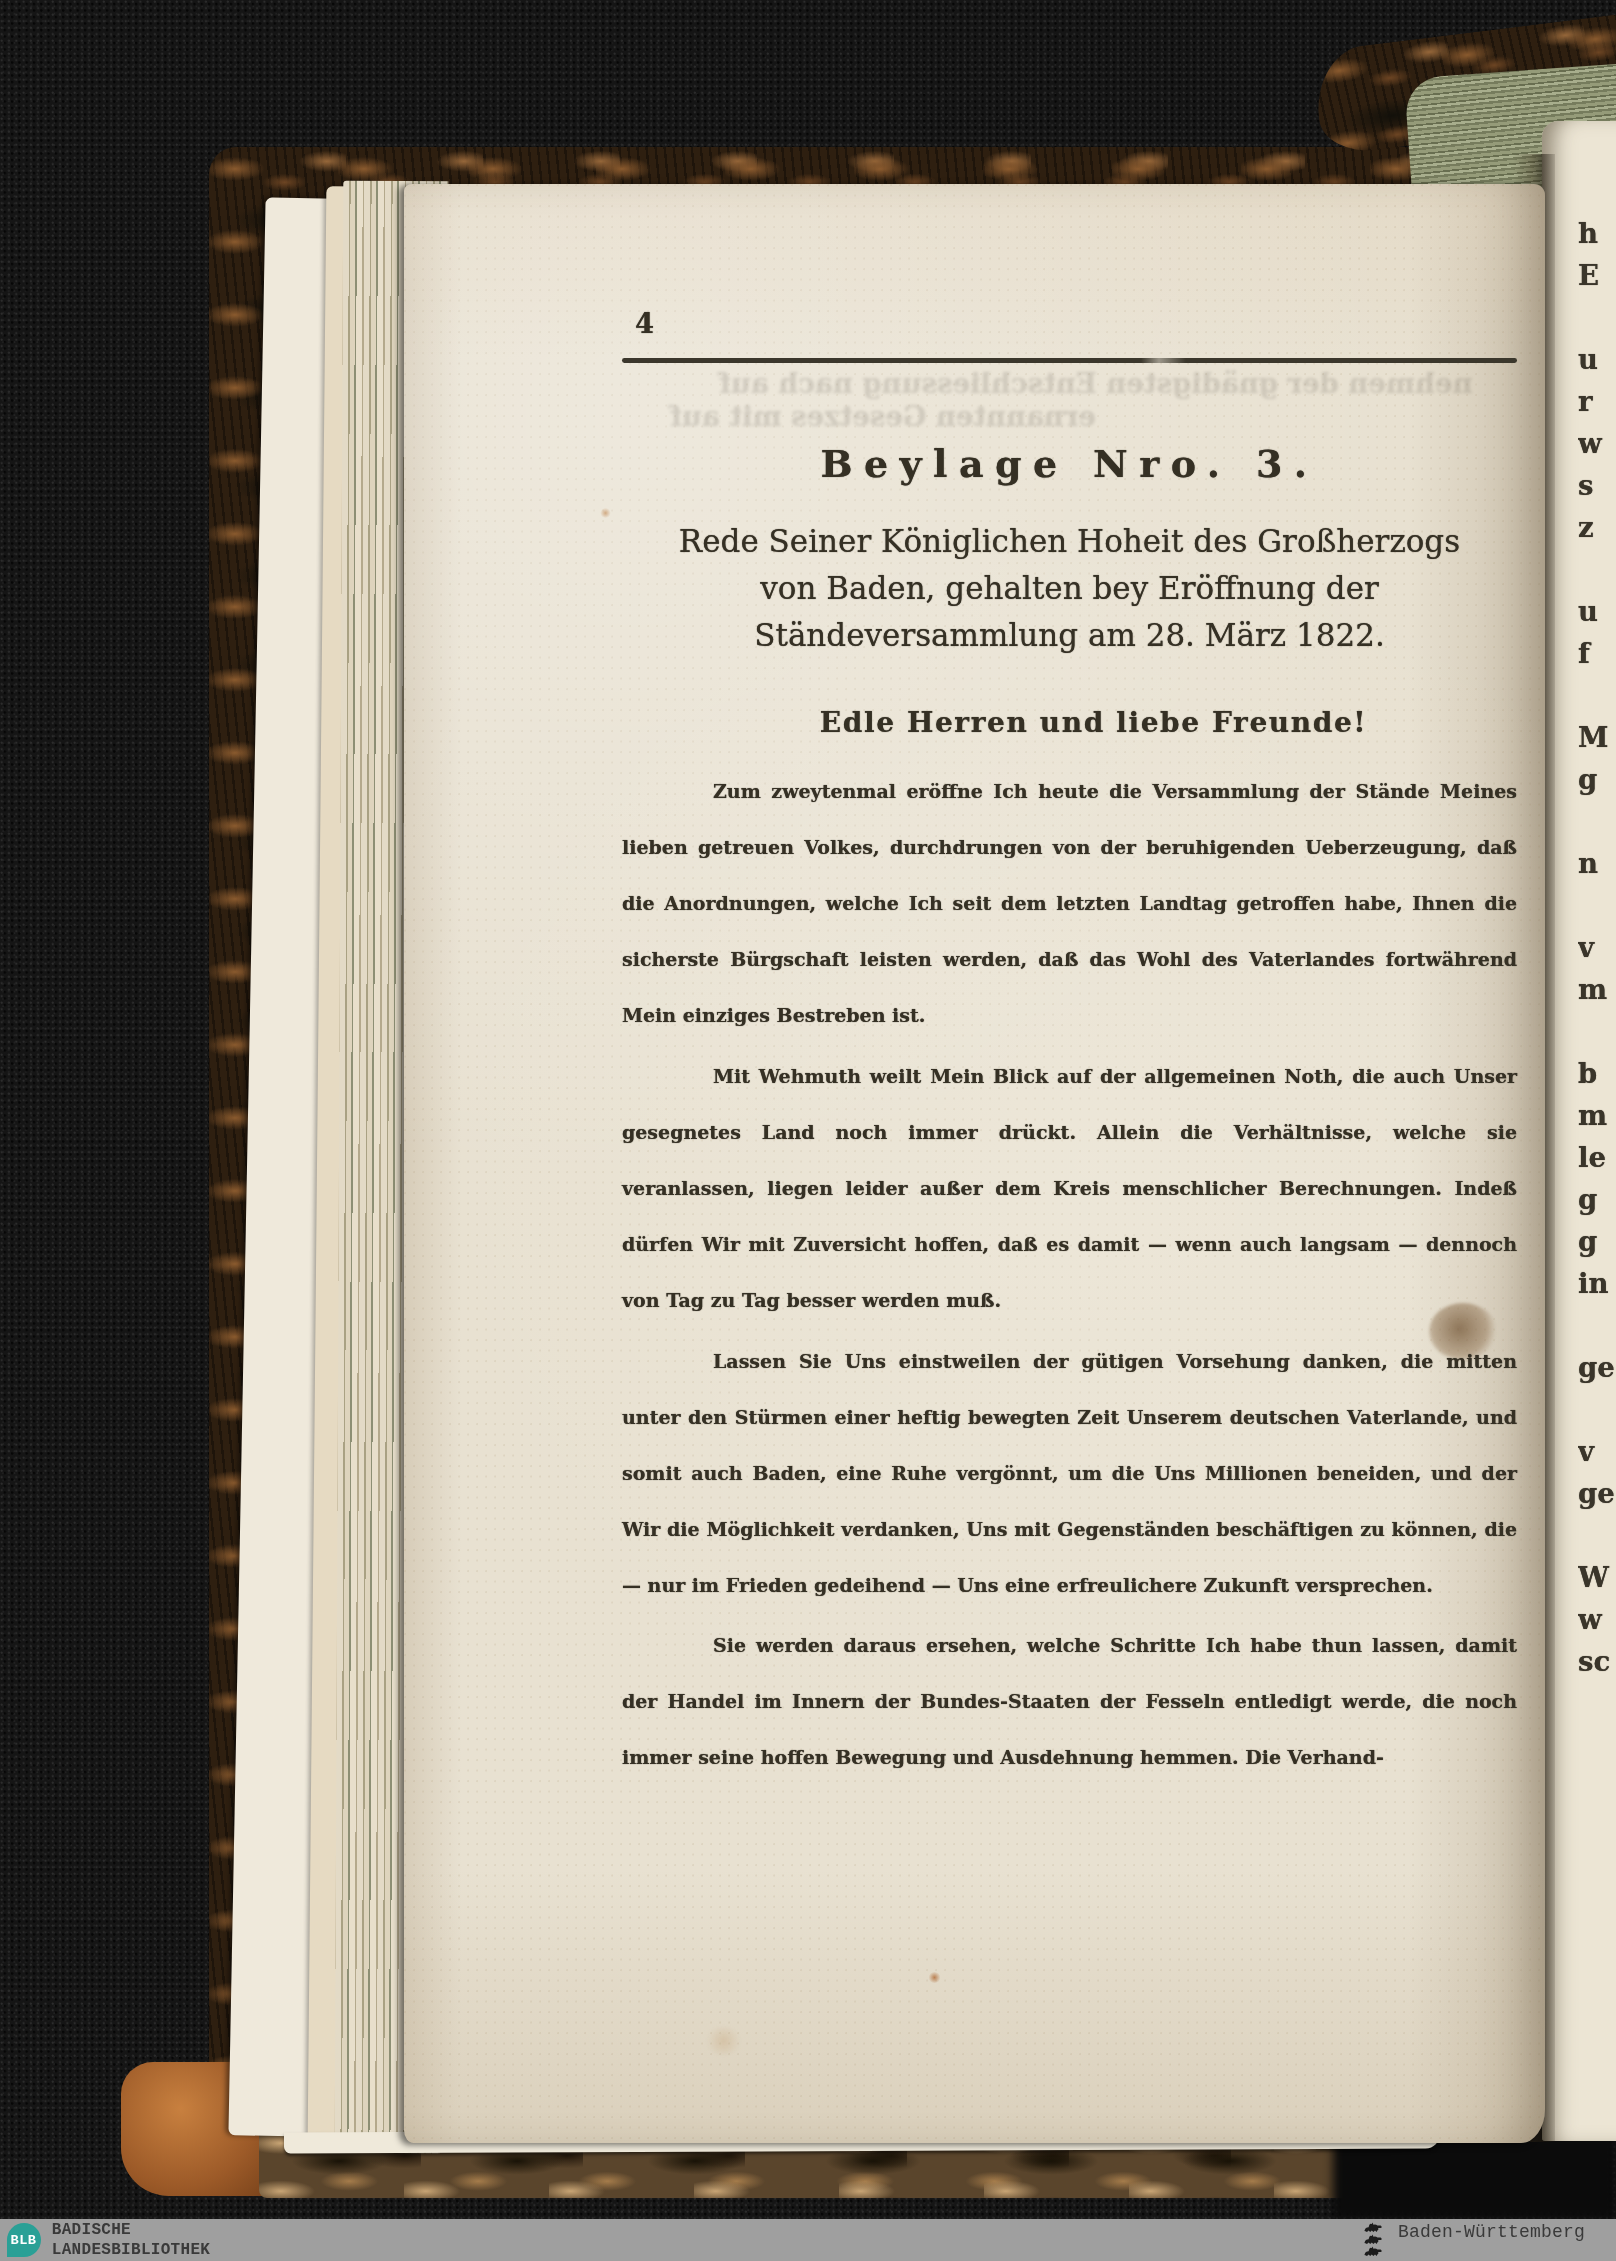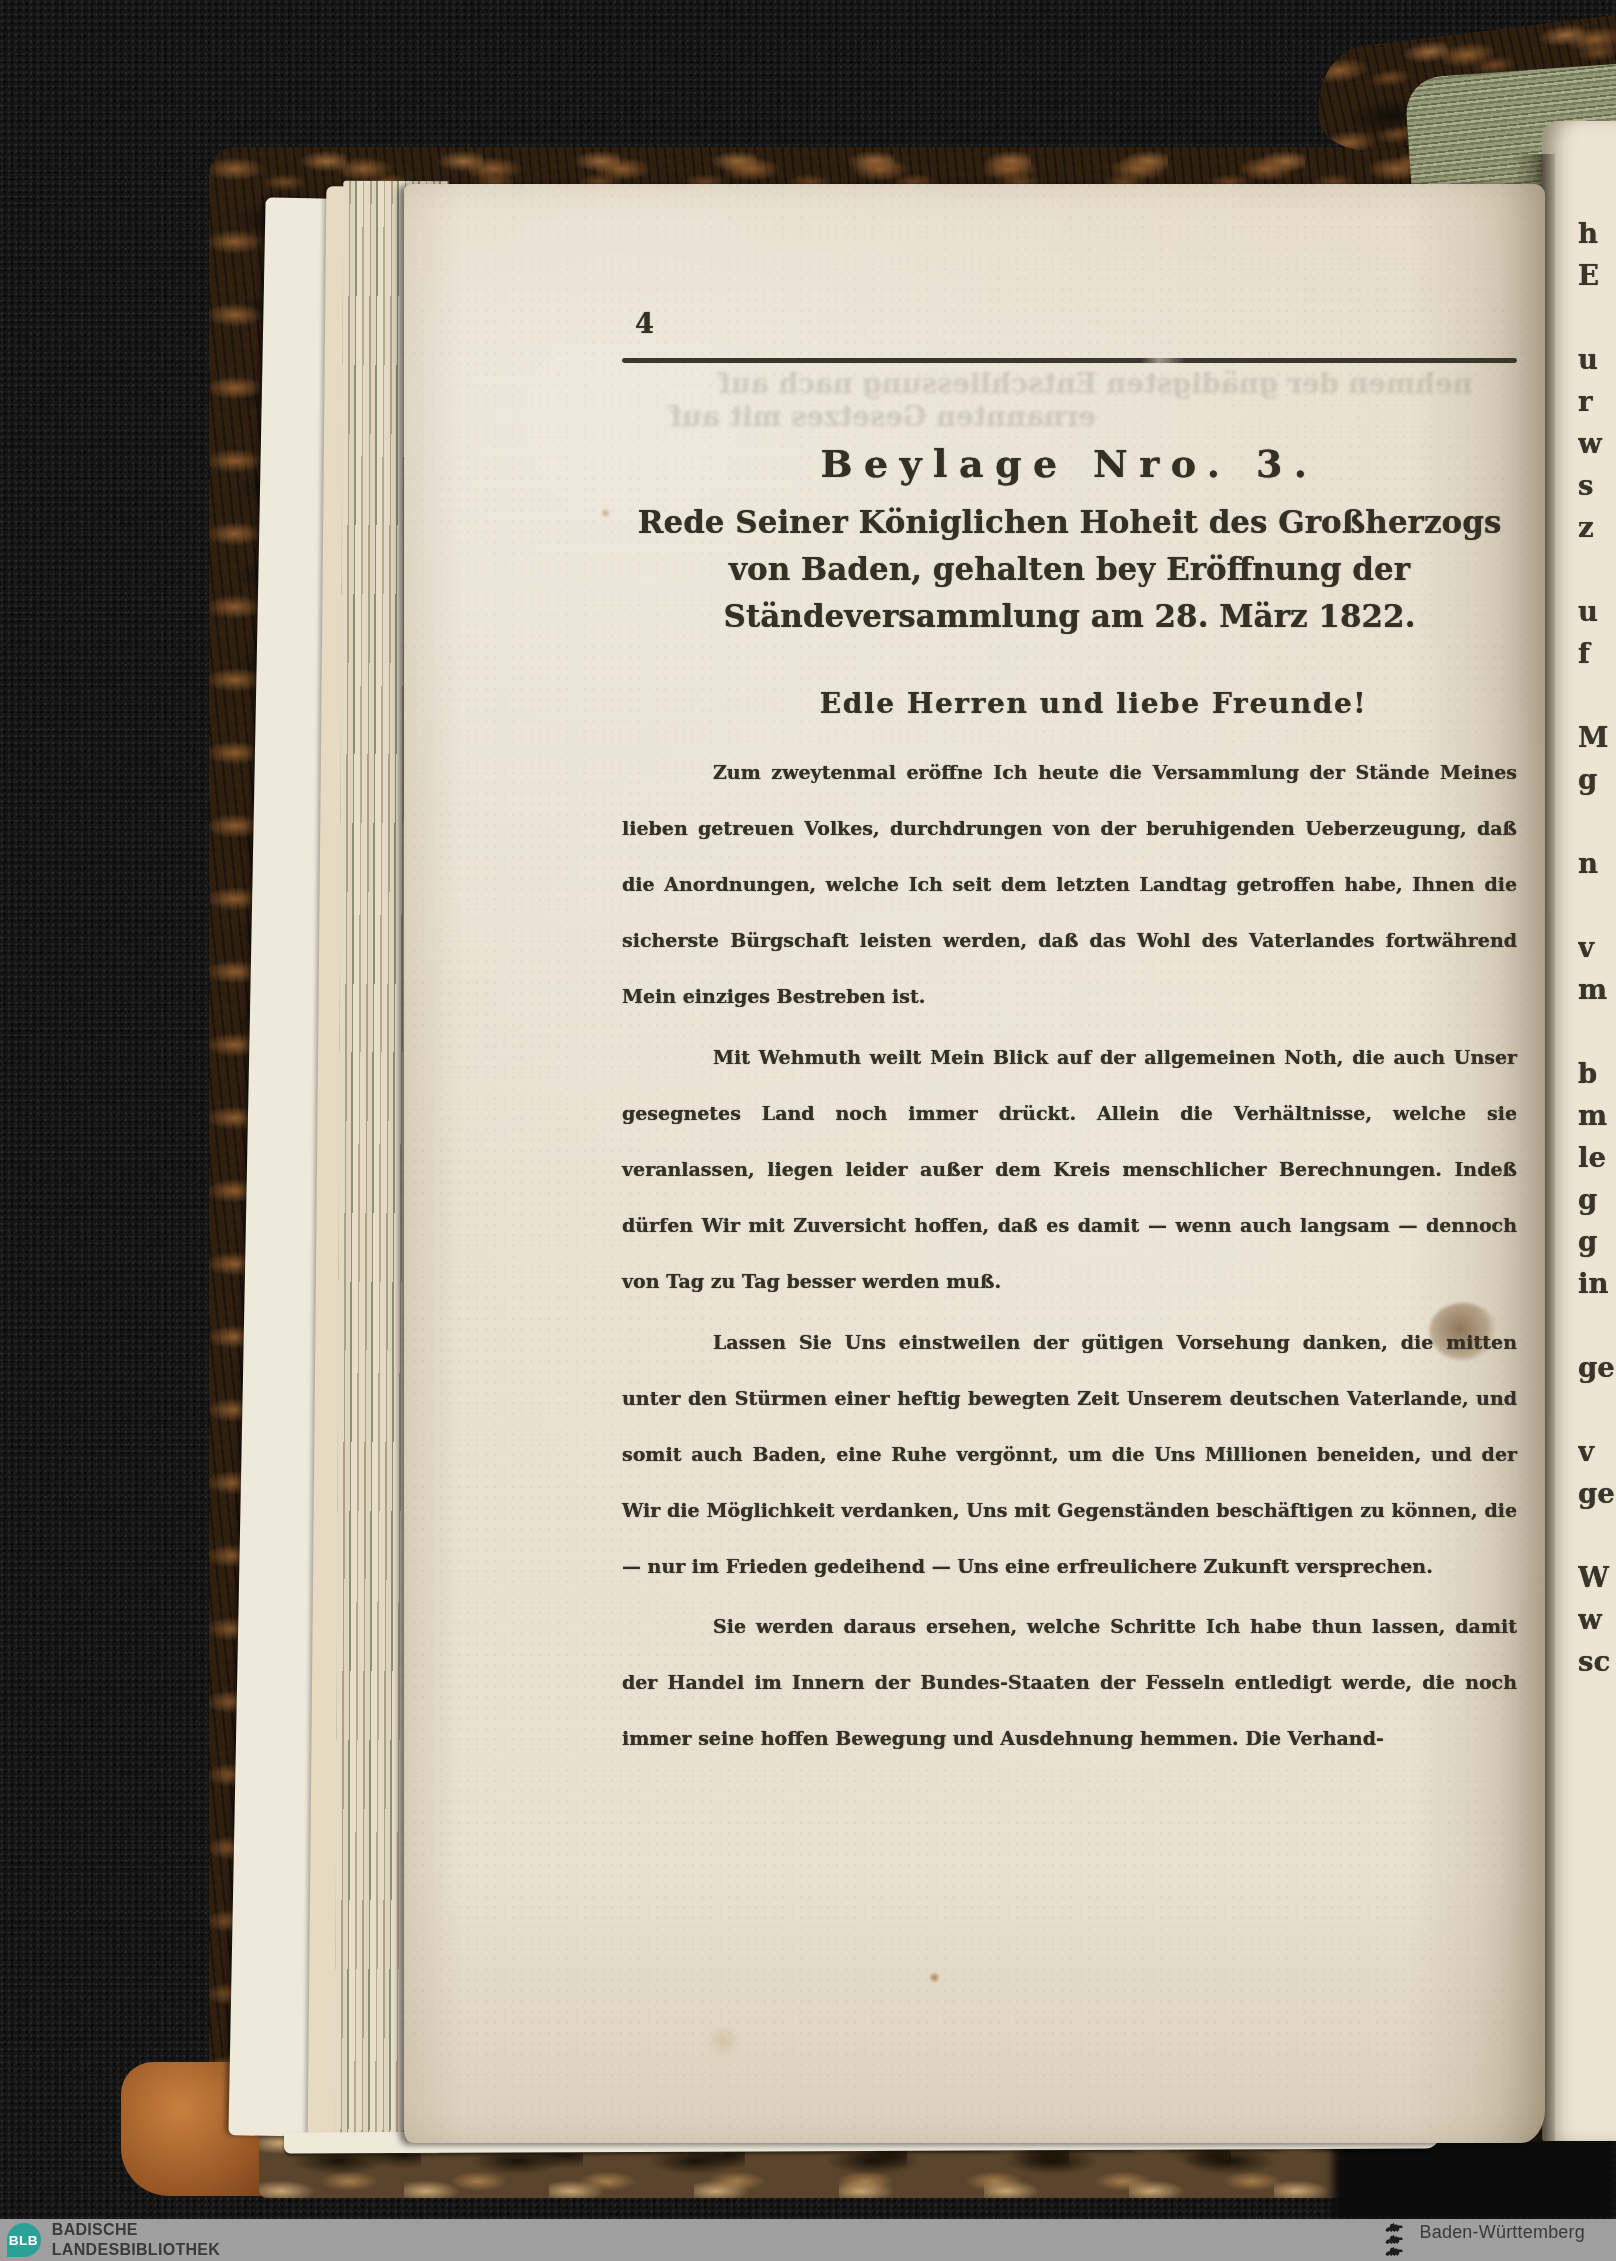--- a/index.html
+++ b/index.html
@@ -102,21 +102,21 @@
   .running-header{position:absolute;left:0;right:0;top:4.8px;text-align:center;
     font-size:30px;font-weight:700;letter-spacing:0.8px;}
   .rule{margin-top:11.3px;height:4.8px;
     background:linear-gradient(90deg,#3b372c 0%,#3b372c 58%,rgba(59,55,44,.45) 60%,#3b372c 63%,#3b372c 100%);
     border-radius:2.4px;}
   .ghost{position:absolute;transform:scaleX(-1);opacity:.16;filter:blur(1.6px);
     font-size:27.5px;font-weight:700;white-space:nowrap;color:#4a433a;}
   .ghost1{left:97px;top:70px;}
   .ghost2{left:48px;top:103px;}
   .title{margin-top:78px;text-align:center;font-size:38px;font-weight:700;letter-spacing:.30em;}
-  .subtitle{margin-top:13px;text-align:center;font-size:31px;font-weight:700;
+  .subtitle{margin-top:32px;text-align:center;font-size:31px;font-weight:400;
     line-height:47px;white-space:pre-line;}
   .salutation{margin-top:47px;text-align:center;font-size:28px;font-weight:700;
     letter-spacing:1.6px;padding-left:48px;}
   .bodytext{margin-top:24px;font-size:19px;font-weight:700;line-height:56px;text-align:justify;}
   .bodytext p{margin:0 0 4.8px 0;text-indent:91px;}
   .bodytext p + p{}
   .textblock, .bodytext, .title, .subtitle{text-shadow:0 0 1px rgba(46,40,30,.85);}
 
   
   .footer{position:absolute;left:0;bottom:0;width:1616px;height:42px;
@@ -207,21 +207,21 @@
 Ständeversammlung am 28. März 1822.</div>
   <div class="salutation">Edle Herren und liebe Freunde!</div>
   <div class="bodytext" id="speech-body">
       <p>Zum zweytenmal eröffne Ich heute die Versammlung der Stände Meines lieben getreuen Volkes, durchdrungen von der beruhigenden Ueberzeugung, daß die Anordnungen, welche Ich seit dem letzten Landtag getroffen habe, Ihnen die sicherste Bürgschaft leisten werden, daß das Wohl des Vaterlandes fortwährend Mein einziges Bestreben ist.</p>
       <p>Mit Wehmuth weilt Mein Blick auf der allgemeinen Noth, die auch Unser gesegnetes Land noch immer drückt. Allein die Verhältnisse, welche sie veranlassen, liegen leider außer dem Kreis menschlicher Berechnungen.  Indeß dürfen Wir mit Zuversicht hoffen, daß es damit — wenn auch langsam — dennoch von Tag zu Tag besser werden muß.</p>
       <p>Lassen Sie Uns einstweilen der gütigen Vorsehung danken, die mitten unter den Stürmen einer heftig bewegten Zeit Unserem deutschen Vaterlande, und somit auch Baden, eine Ruhe vergönnt, um die Uns Millionen beneiden, und der Wir die Möglichkeit verdanken, Uns mit Gegenständen beschäftigen zu können, die — nur im Frieden gedeihend — Uns eine erfreulichere Zukunft versprechen.</p>
       <p>Sie werden daraus ersehen, welche Schritte Ich habe thun lassen, damit der Handel im Innern der Bundes-Staaten der Fesseln entledigt werde, die noch immer seine hoffen Bewegung und Ausdehnung hemmen.  Die Verhand-</p>
     </div>
 </div>
 
-<div class="footer" style="background: rgb(159, 159, 159); color: rgb(58, 58, 58);">
+<div class="footer" style="background: rgb(159, 159, 159); color: rgb(58, 58, 58); font-family: Liberation Mono, monospace;">
   <div class="blb-logo" style="background: rgb(42, 160, 150);">BLB</div>
   <div class="blb-name">
     <div>BADISCHE</div>
     <div>LANDESBIBLIOTHEK</div>
   </div>
   <div class="footer-spacer"></div>
   <div class="bw-logo">
     <svg class="bw-lions" viewBox="0 0 40 44">
       <defs>
         <path id="lion" d="M2 10 Q3 6 7 6 L8 3 Q9 1 11 2 L12 0 L13 3 Q16 2 18 4 L22 4 Q24 5 23 7 L19 7 Q20 9 18 10 L17 12 L15 10 L13 12 L11 10 L9 12 L7 10 L5 12 L3 11 Q1 11 2 10 Z"></path>

